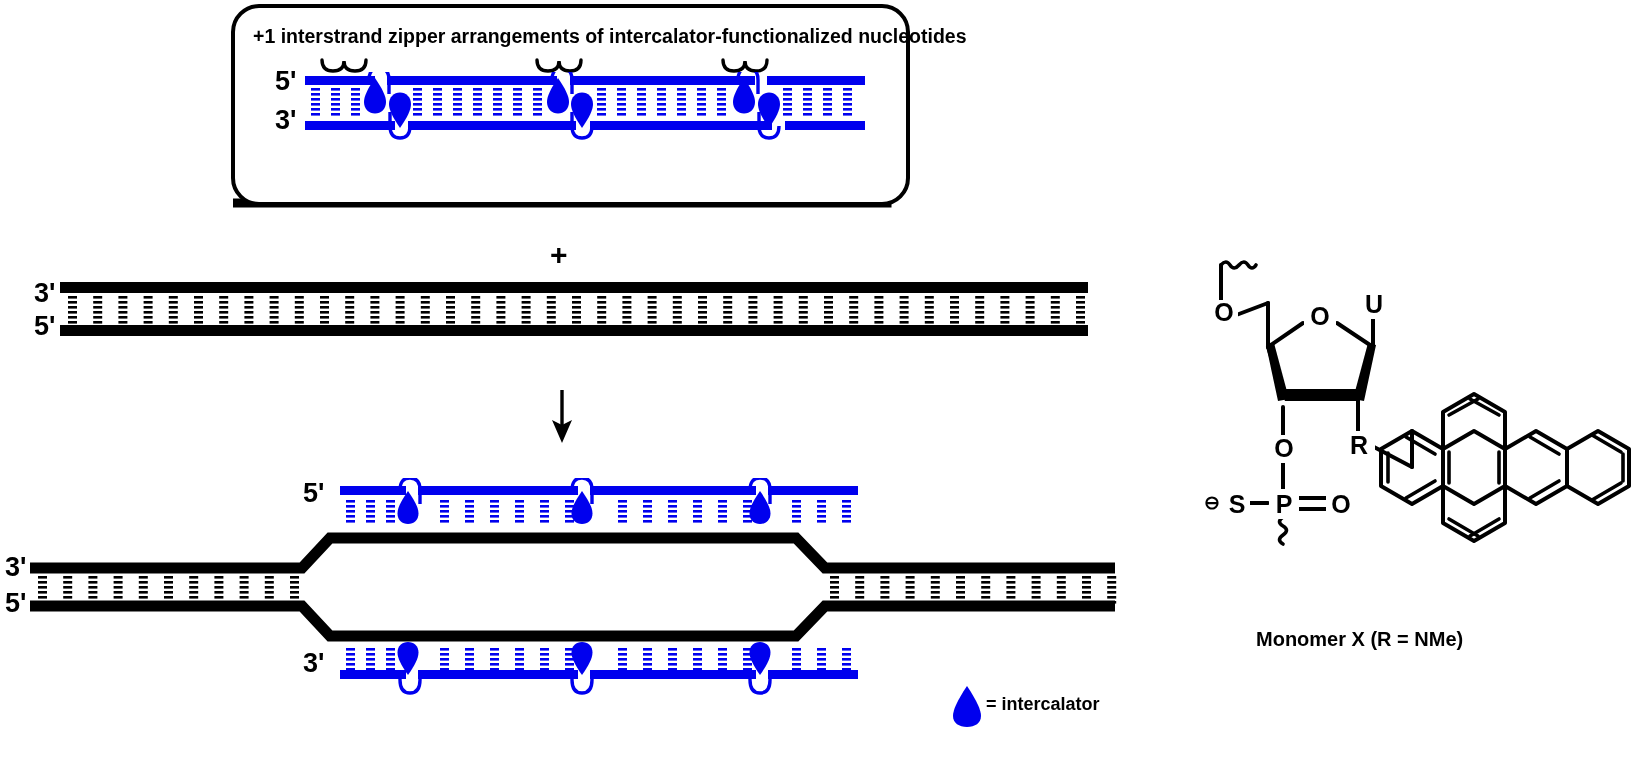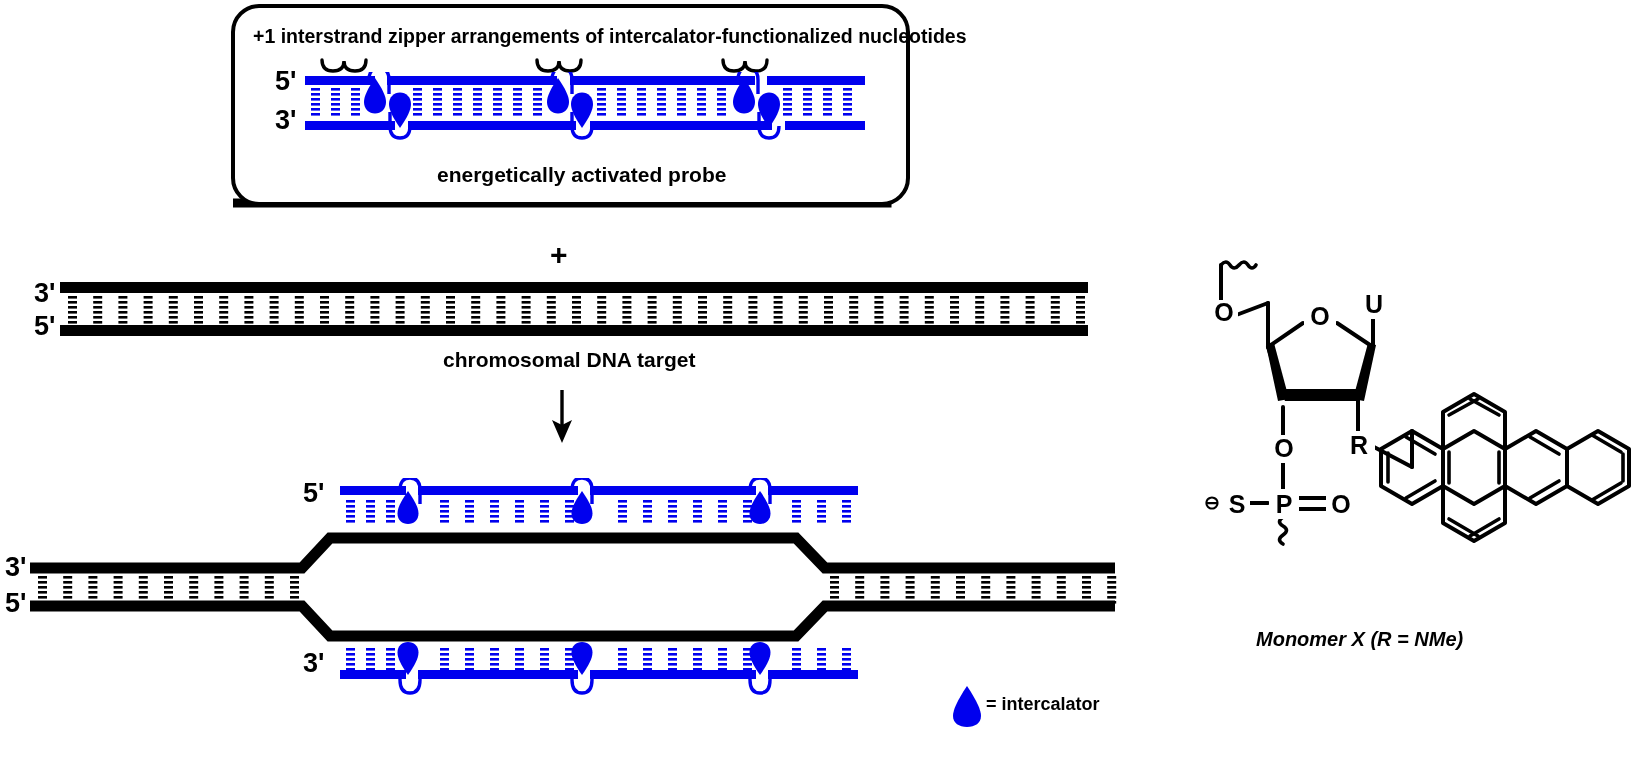--- a/index.html
+++ b/index.html
@@ -110,21 +110,20 @@
   </g>
 
   <use href="#tear" x="70" y="22"></use>
   <use href="#tearUp" x="95" y="40"></use>
   <use href="#tear" x="253" y="22"></use>
   <use href="#tearUp" x="277" y="40"></use>
   <use href="#tear" x="439" y="22"></use>
   <use href="#tearUp" x="464" y="40"></use>
 </svg>
 
-<div class="lbl cap" style="left:437px;top:163px;">energetically activated probe</div>
 
 <div class="lbl plus" style="left:550px;top:238px;">+</div>
 
 <div class="lbl end3" style="left:34px;top:278px;">3'</div>
 <div class="lbl end5" style="left:34px;top:311px;">5'</div>
 
 <svg width="1030" height="58" style="position:absolute;left:60px;top:282px;">
   <defs>
     <g id="kprung">
       <rect x="0" y="0" width="9" height="2.6" fill="#000"></rect>
@@ -462,21 +461,20 @@
           <rect x="1016.0000000000007" y="14" width="9" height="2.6" fill="#000"></rect>
           <rect x="1016.0000000000007" y="19" width="9" height="2.6" fill="#000"></rect>
           <rect x="1016.0000000000007" y="24" width="9" height="2.6" fill="#000"></rect>
           <rect x="1016.0000000000007" y="29" width="9" height="2.6" fill="#000"></rect>
           <rect x="1016.0000000000007" y="34" width="9" height="2.6" fill="#000"></rect>
           <rect x="1016.0000000000007" y="39" width="9" height="2.6" fill="#000"></rect>
         </g>
       </g>
 </svg>
 
-<div class="lbl cap" style="left:443px;top:348px;">chromosomal DNA target</div>
 
 <svg width="40" height="60" style="position:absolute;left:542px;top:390px;">
   <line x1="20" y1="0" x2="20" y2="40" stroke="#000" stroke-width="3.4"></line>
   <path d="M 20,53 L 10,30 L 20,35 L 30,30 Z" fill="#000"></path>
 </svg>
 
 <div class="lbl end5" style="left:303px;top:478px;">5'</div>
 
 <svg width="520" height="62" style="position:absolute;left:340px;top:478px;">
   <defs>
@@ -863,17 +861,17 @@
     <line x1="259" y1="264" x2="288" y2="281"></line>
     <line x1="309" y1="264" x2="280" y2="281"></line>
     <line x1="340" y1="182" x2="369" y2="199"></line>
     <line x1="340" y1="243" x2="369" y2="226"></line>
     <line x1="402" y1="180" x2="431" y2="197"></line>
     <line x1="402" y1="245" x2="431" y2="228"></line>
     <line x1="433" y1="199" x2="433" y2="226"></line>
   </g>
 </svg>
 
-<div class="lbl mono" style="left:1256px;top:627px;font-style:italic;">
+<div class="lbl mono" style="left:1256px;top:627px;">
   <div>Monomer X (R = NMe)</div>
 </div>
 
 </div>
 
 </body></html>

